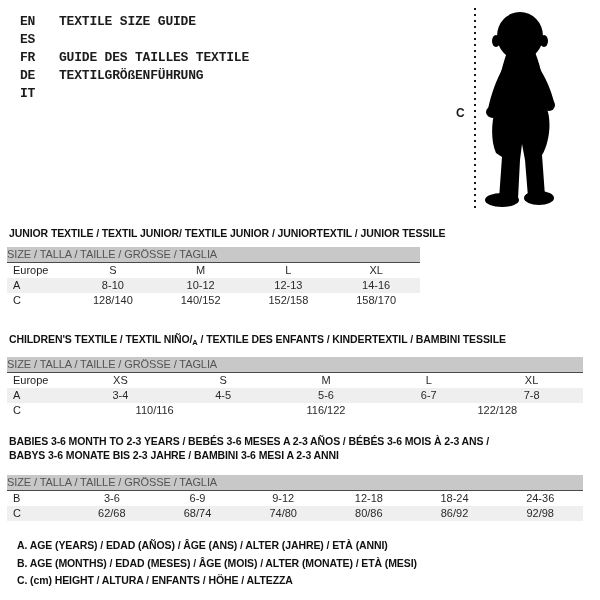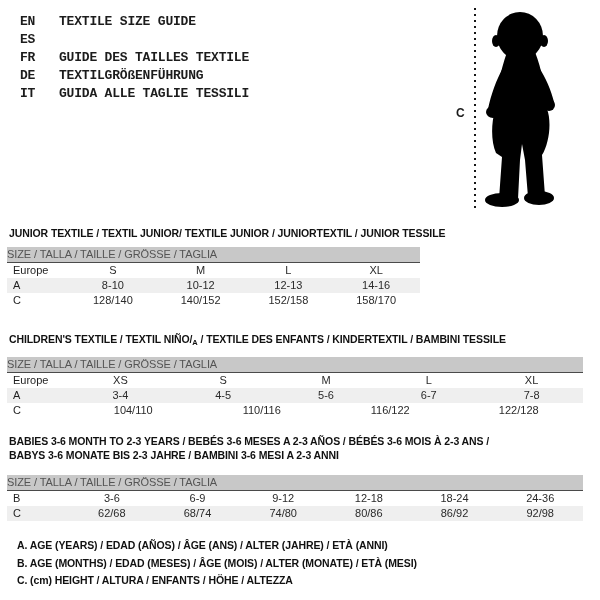--- a/index.html
+++ b/index.html
@@ -51,21 +51,20 @@
   <div class="lang-row">
     <span class="lang-code">FR</span>
     <span class="lang-label">GUIDE DES TAILLES TEXTILE</span>
   </div>
   <div class="lang-row">
     <span class="lang-code">DE</span>
     <span class="lang-label">TEXTILGRÖßENFÜHRUNG</span>
   </div>
   <div class="lang-row">
     <span class="lang-code">IT</span>
-    <span class="lang-label">GUIDA ALLE TAGLIE TESSILI</span>
   </div>
 </div>
 
 <div class="height-line"></div>
 <div class="height-label">C</div>
 <svg class="baby-svg" width="90" height="198" viewBox="0 0 90 198">
   <g fill="#000000">
     <ellipse cx="37" cy="26" rx="23" ry="24"></ellipse>
     <ellipse cx="13" cy="31" rx="4" ry="6"></ellipse>
     <ellipse cx="61" cy="31" rx="4" ry="6"></ellipse>
@@ -143,21 +142,20 @@
       <div class="t-row" style="background: rgb(239, 239, 239);">
         <span class="t-label">A</span>
         <span class="t-cell">3-4</span>
         <span class="t-cell">4-5</span>
         <span class="t-cell">5-6</span>
         <span class="t-cell">6-7</span>
         <span class="t-cell">7-8</span>
       </div>
       <div class="t-row" style="background: rgb(255, 255, 255);">
         <span class="t-label">C</span>
-        <span class="t-cell">104/110</span>
         <span class="t-cell">110/116</span>
         <span class="t-cell">116/122</span>
         <span class="t-cell">122/128</span>
       </div>
     </div>
 </div>
 
 <div class="sec" style="top:425px;width:576px;">
   <div class="sec-title">BABIES 3-6 MONTH TO 2-3 YEARS / BEBÉS 3-6 MESES A 2-3 AÑOS / BÉBÉS 3-6 MOIS À 2-3 ANS /</div>
   <div class="sec-title">BABYS 3-6 MONATE BIS 2-3 JAHRE / BAMBINI 3-6 MESI A 2-3 ANNI</div>

